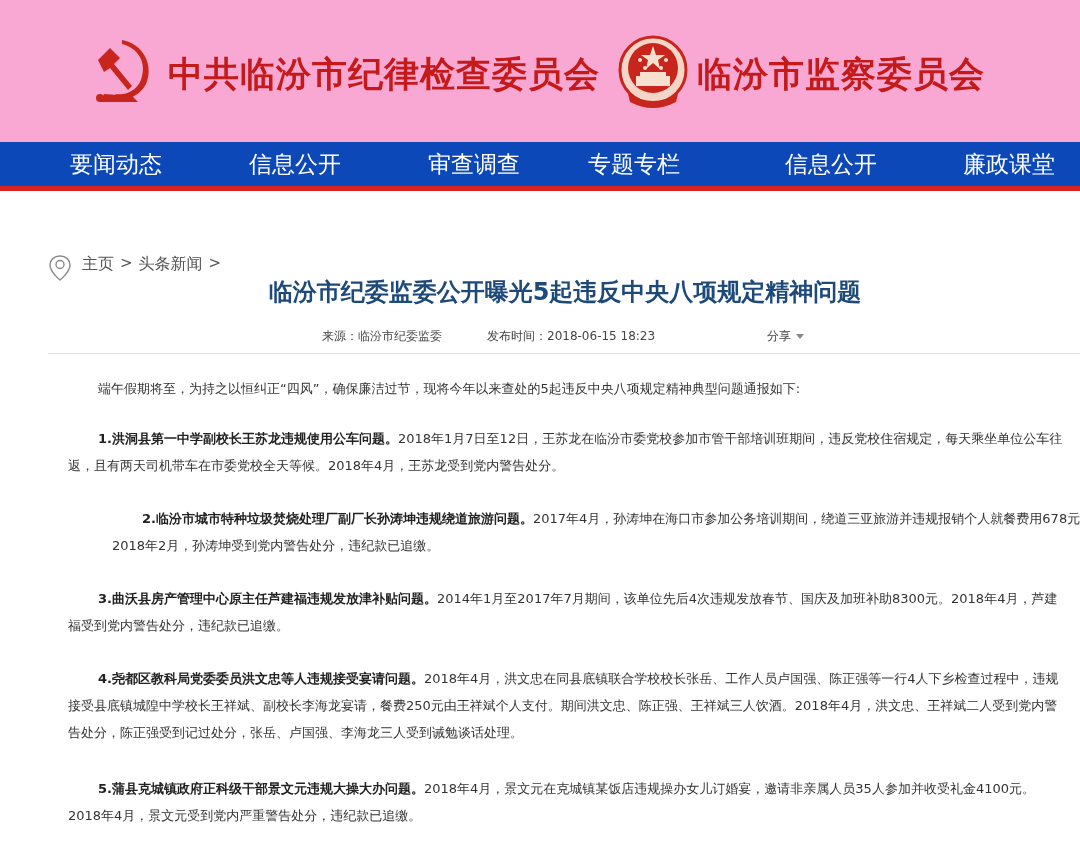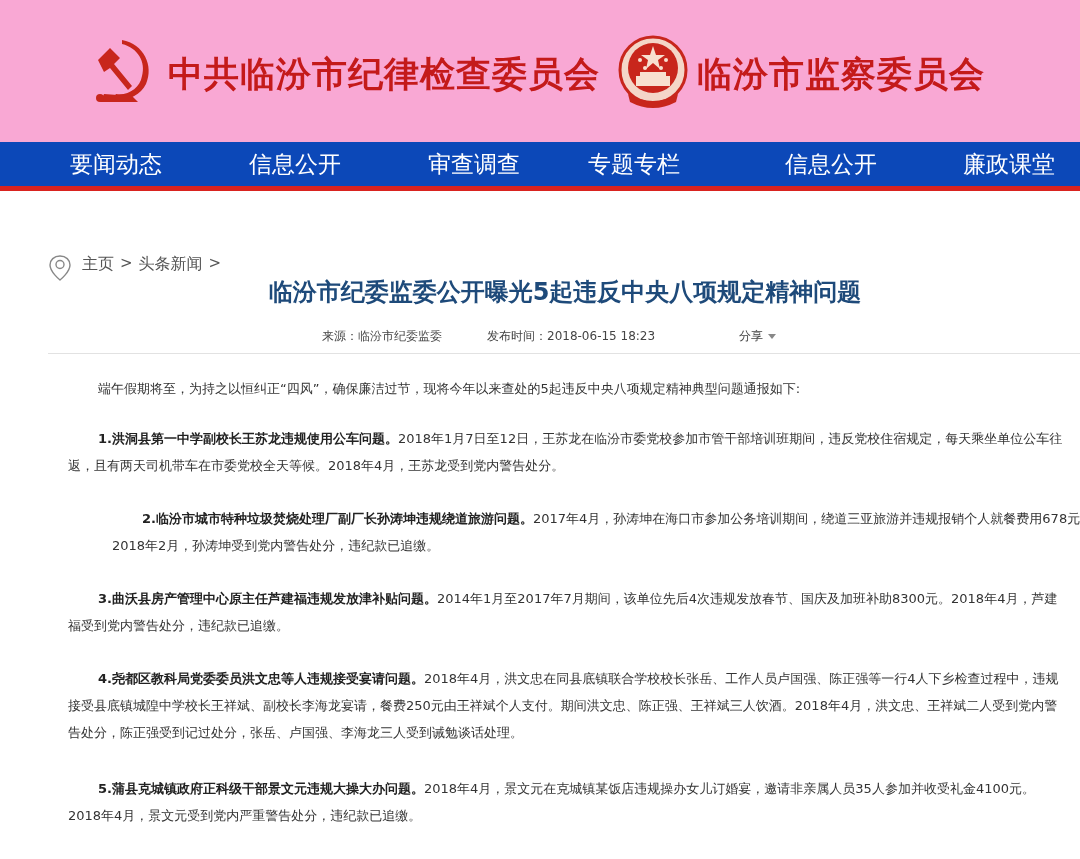--- a/index.html
+++ b/index.html
@@ -44,21 +44,21 @@
   .crumb { font-size: 16px; color: #555; white-space: nowrap; }
   .crumb-link { cursor: pointer; }
   .crumb-sep { margin: 0 6px; color: #555; font-size: 15px; }
 
   
   .article-title {
     position: absolute; left: 0; top: 274px; width: 1130px; text-align: center;
     font-size: 24px; font-weight: bold; color: #1e4a7a; line-height: 36px; white-space: nowrap;
   }
   .meta { position: absolute; top: 326px; height: 20px; font-size: 12px; color: #444; white-space: nowrap; line-height: 20px; }
-  .share { cursor: pointer; }
+  .share { cursor: pointer; margin-left: 28px; }
   .share-caret { display: inline-block; width: 0; height: 0; border-left: 4px solid transparent; border-right: 4px solid transparent; border-top: 5px solid #888; margin-left: 5px; vertical-align: middle; }
   .divider { position: absolute; left: 48px; top: 353px; width: 1032px; height: 1px; background: #e2e2e2; }
 
   
   .para {
     position: absolute; left: 68px; width: 1000px;
     font-size: 13px; line-height: 27px; color: #333; text-indent: 30px;
   }
   .para b { color: #222; font-weight: bold; }
 </style>

